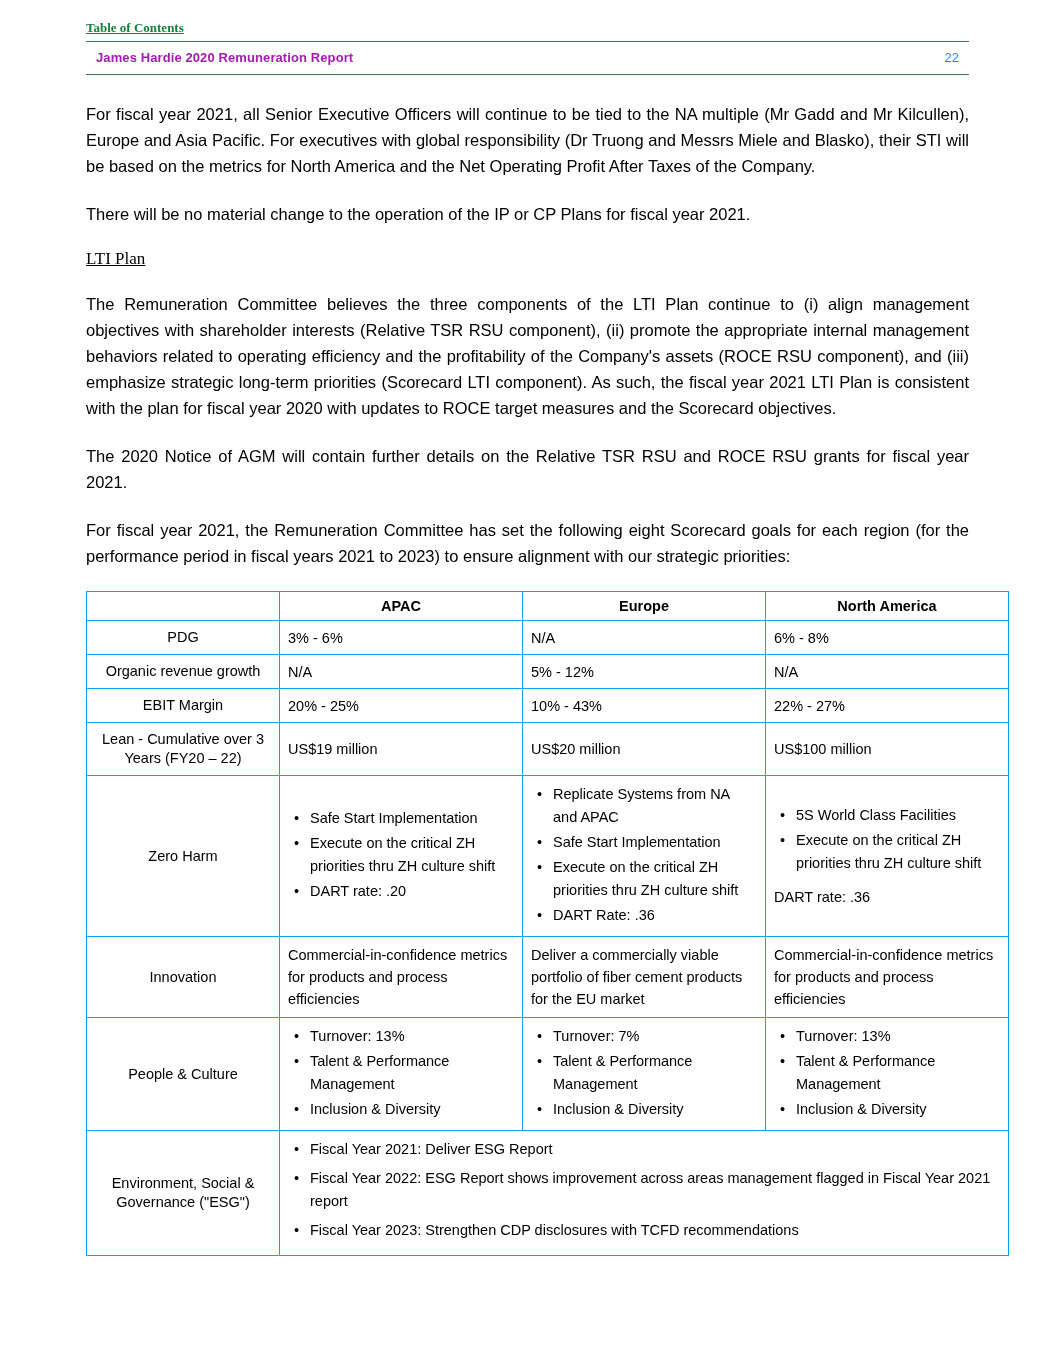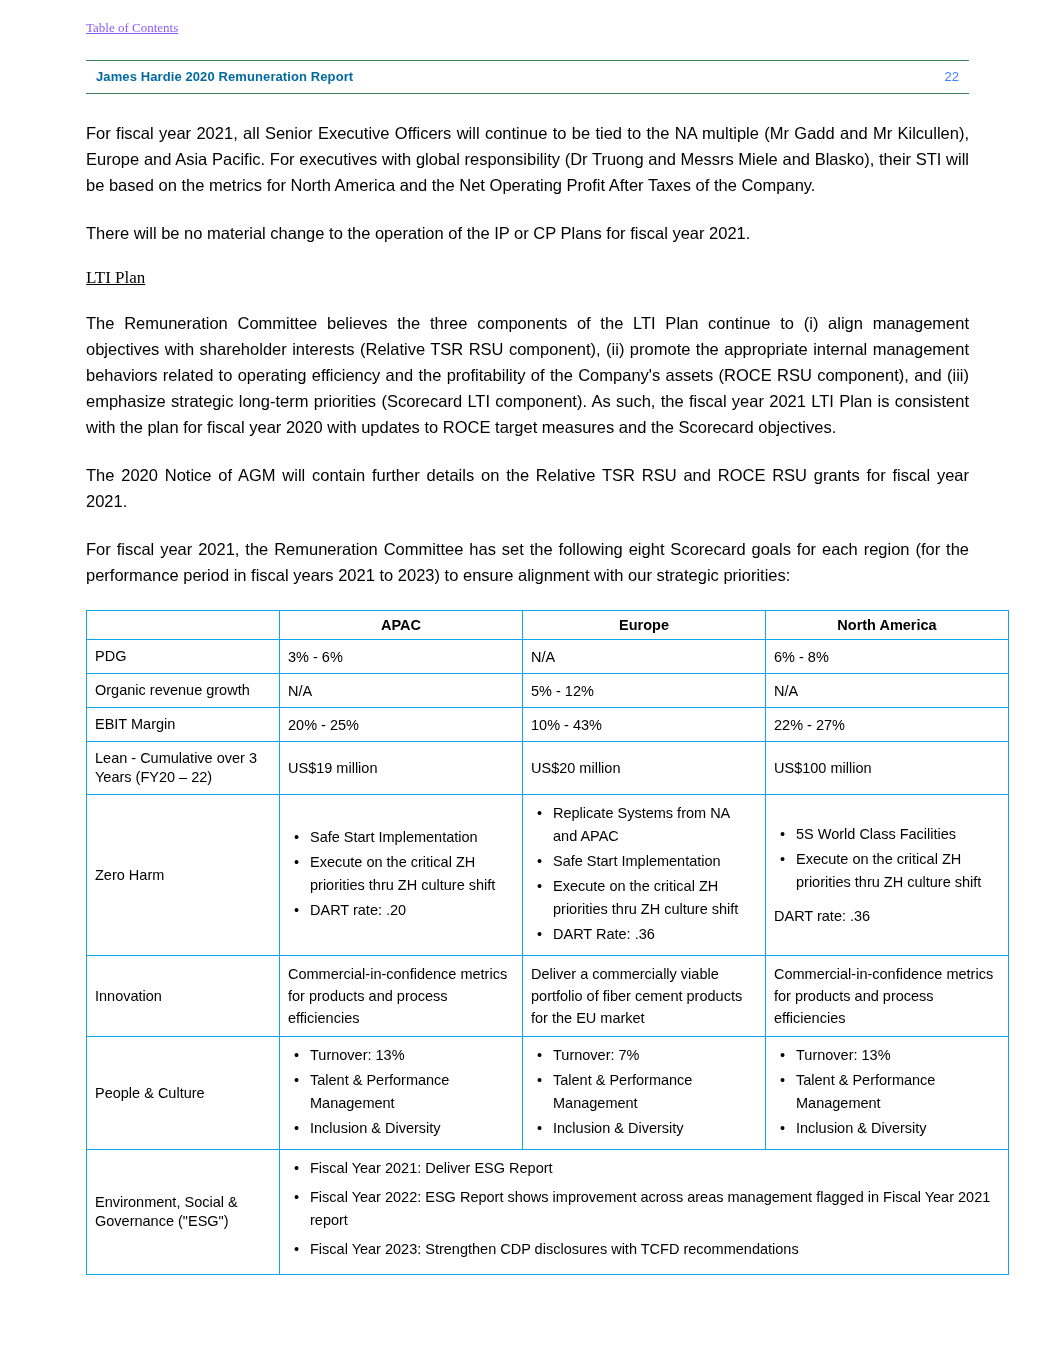--- a/index.html
+++ b/index.html
@@ -17,43 +17,43 @@
   .page {
     width: 1055px;
     min-height: 1365px;
     box-sizing: border-box;
     padding: 18px 86px 40px 86px;
     position: relative;
   }
   .toc-link {
     font-family: "Liberation Serif", serif;
     font-size: 13px;
-    font-weight: normal;
-    color: #8b5cf6;
+    font-weight: bold;
+    color: #15803d;
     text-decoration: underline;
     display: inline-block;
     margin-left: 0px;
-    margin-bottom: 24px;
+    margin-bottom: 5px;
   }
   .header-rule {
     border-top: 1px solid #3f7d52;
     margin: 0 0 0 0;
   }
   .header-row {
     display: flex;
     align-items: center;
     justify-content: space-between;
     padding: 8px 10px 9px 10px;
     border-bottom: 1px solid #3f7d52;
     margin-bottom: 26px;
   }
   .header-title {
     font-size: 13px;
     font-weight: bold;
-    color: #0369a1;
+    color: #a21caf;
     letter-spacing: 0.1px;
     text-align: right;
   }
   .header-page {
     font-size: 13px;
     color: #3b82f6;
   }
   p.body {
     font-size: 16.5px;
     line-height: 26px;
@@ -80,21 +80,21 @@
   }
   table.scorecard th {
     text-align: center;
     font-weight: bold;
     font-size: 14.5px;
     padding: 6px 8px;
   }
   .col-label { width: 193px; }
   .col-data { width: 243px; }
   td.rowlabel {
-    text-align: left;
+    text-align: center;
     line-height: 19px;
   }
   td.center {
   }
   td.textcell {
     line-height: 22px;
     vertical-align: top;
     padding-top: 10px;
     padding-bottom: 10px;
   }

